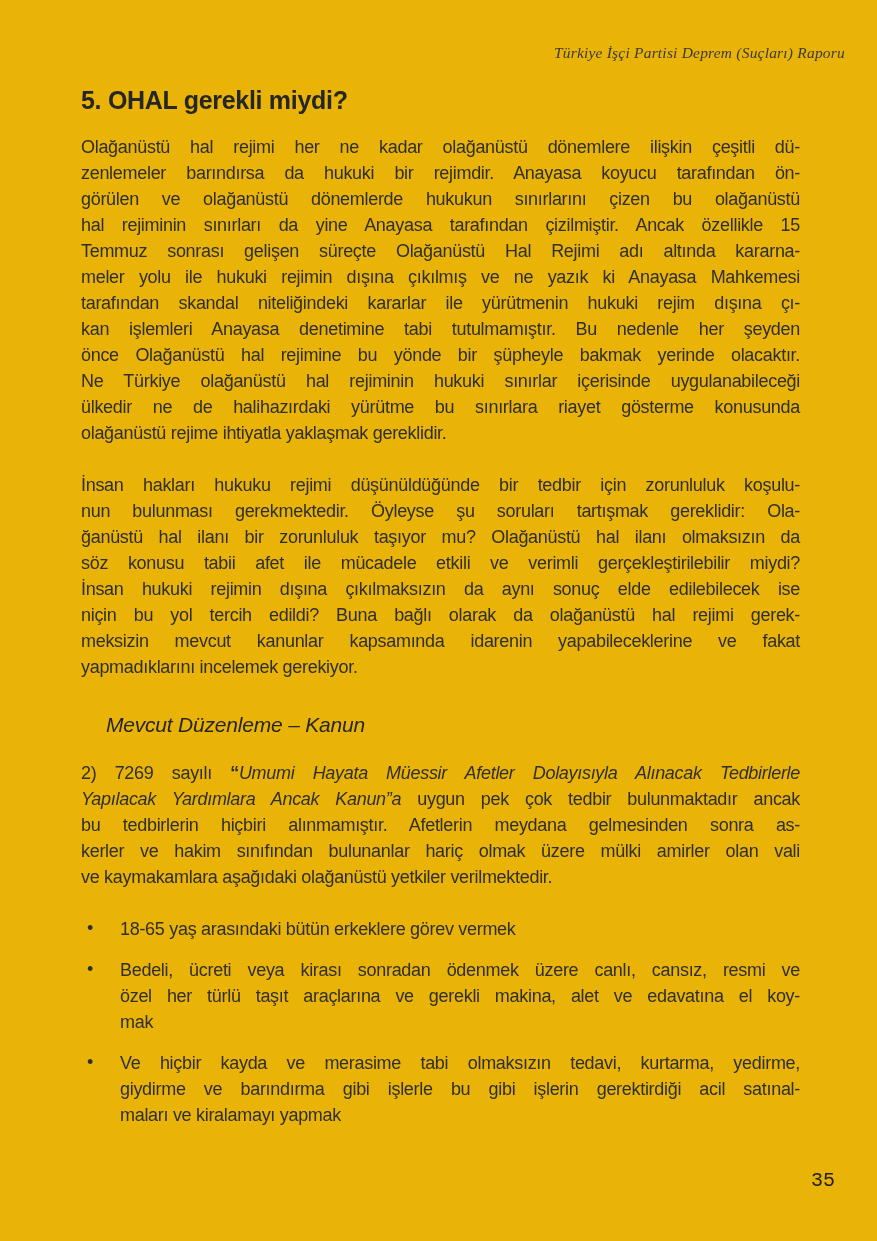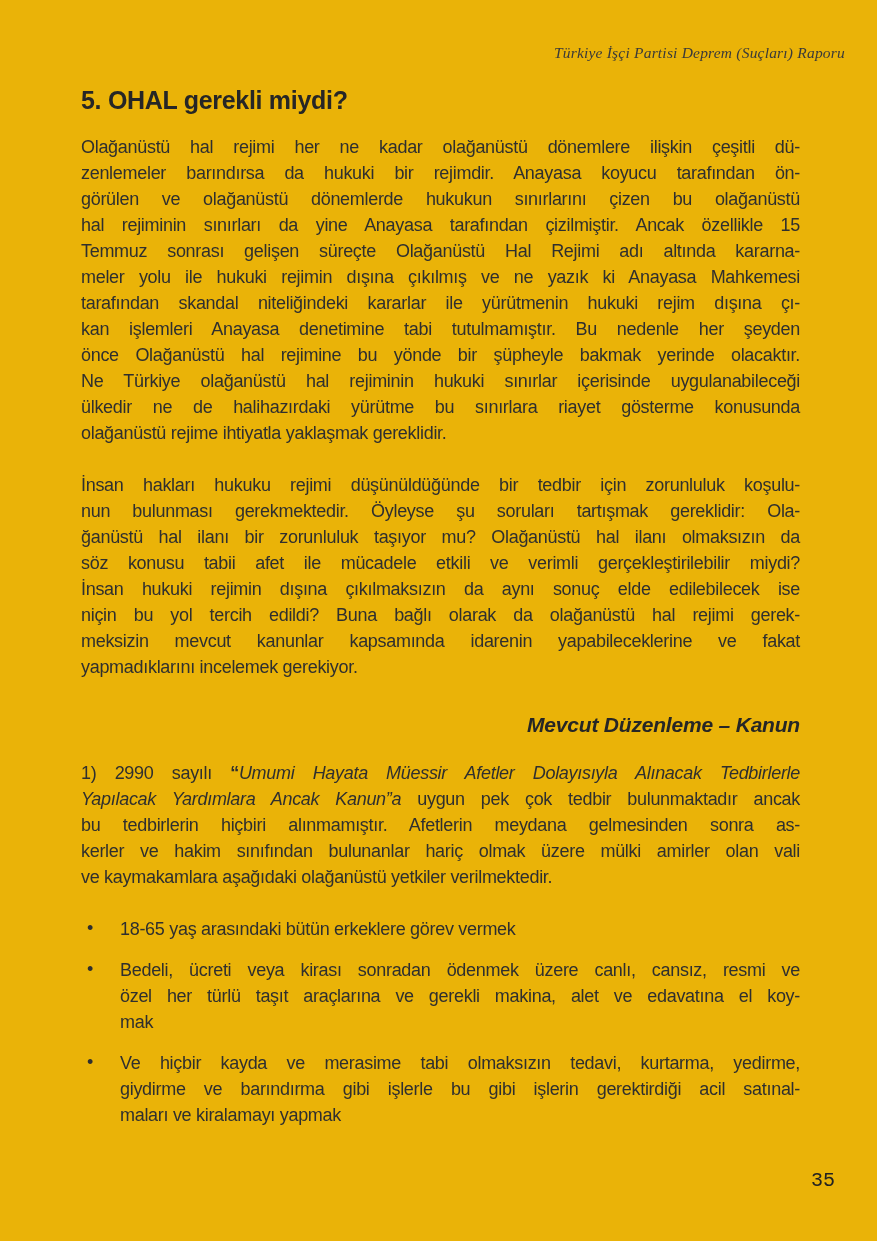--- a/index.html
+++ b/index.html
@@ -29,24 +29,23 @@
     margin:0 0 19px 0;
   }
   .para{
     font-size:18px;line-height:26px;letter-spacing:-0.3px;
     margin:0 0 26px 0;
     color:#2f2f2f;
   }
   .line{text-align:justify;text-align-last:justify;}
   .line.last{text-align-last:left;}
   h2.subsection-heading{
-    font-size:21px;font-style:italic;font-weight:700;color:#262626;
+    font-size:21px;font-style:italic;font-weight:400;color:#262626;
     letter-spacing:-0.2px;
     margin:33px 0 23px 25px;
-    text-align:right;
   }
   ul.bullets{
     list-style:none;margin:0;padding:0;
   }
   ul.bullets li{
     position:relative;
     padding-left:39px;
     margin:0 0 15px 0;
     font-size:18px;line-height:26px;letter-spacing:-0.3px;
   }
@@ -95,21 +94,21 @@
         <div class="line">söz konusu tabii afet ile mücadele etkili ve verimli gerçekleştirilebilir miydi?</div>
         <div class="line">İnsan hukuki rejimin dışına çıkılmaksızın da aynı sonuç elde edilebilecek ise</div>
         <div class="line">niçin bu yol tercih edildi? Buna bağlı olarak da olağanüstü hal rejimi gerek-</div>
         <div class="line">meksizin mevcut kanunlar kapsamında idarenin yapabileceklerine ve fakat</div>
         <div class="line last">yapmadıklarını incelemek gerekiyor.</div>
       </div>
 
     <h2 class="subsection-heading">Mevcut Düzenleme – Kanun</h2>
 
     <div class="para">
-        <div class="line"><span class="r">1) 2990 sayılı </span><span class="b">“</span><span class="i">Umumi Hayata Müessir Afetler Dolayısıyla Alınacak Tedbirlerle</span></div>
+        <div class="line"><span class="r">2) 7269 sayılı </span><span class="b">“</span><span class="i">Umumi Hayata Müessir Afetler Dolayısıyla Alınacak Tedbirlerle</span></div>
         <div class="line"><span class="i">Yapılacak Yardımlara Ancak Kanun”a</span><span class="r"> uygun pek çok tedbir bulunmaktadır ancak</span></div>
         <div class="line"><span class="r">bu tedbirlerin hiçbiri alınmamıştır. Afetlerin meydana gelmesinden sonra as-</span></div>
         <div class="line"><span class="r">kerler ve hakim sınıfından bulunanlar hariç olmak üzere mülki amirler olan vali</span></div>
         <div class="line last"><span class="r">ve kaymakamlara aşağıdaki olağanüstü yetkiler verilmektedir.</span></div>
       </div>
 
     <ul class="bullets">
         <li>
           <span class="bullet-marker">•</span>
           <div class="line last">18-65 yaş arasındaki bütün erkeklere görev vermek</div>

